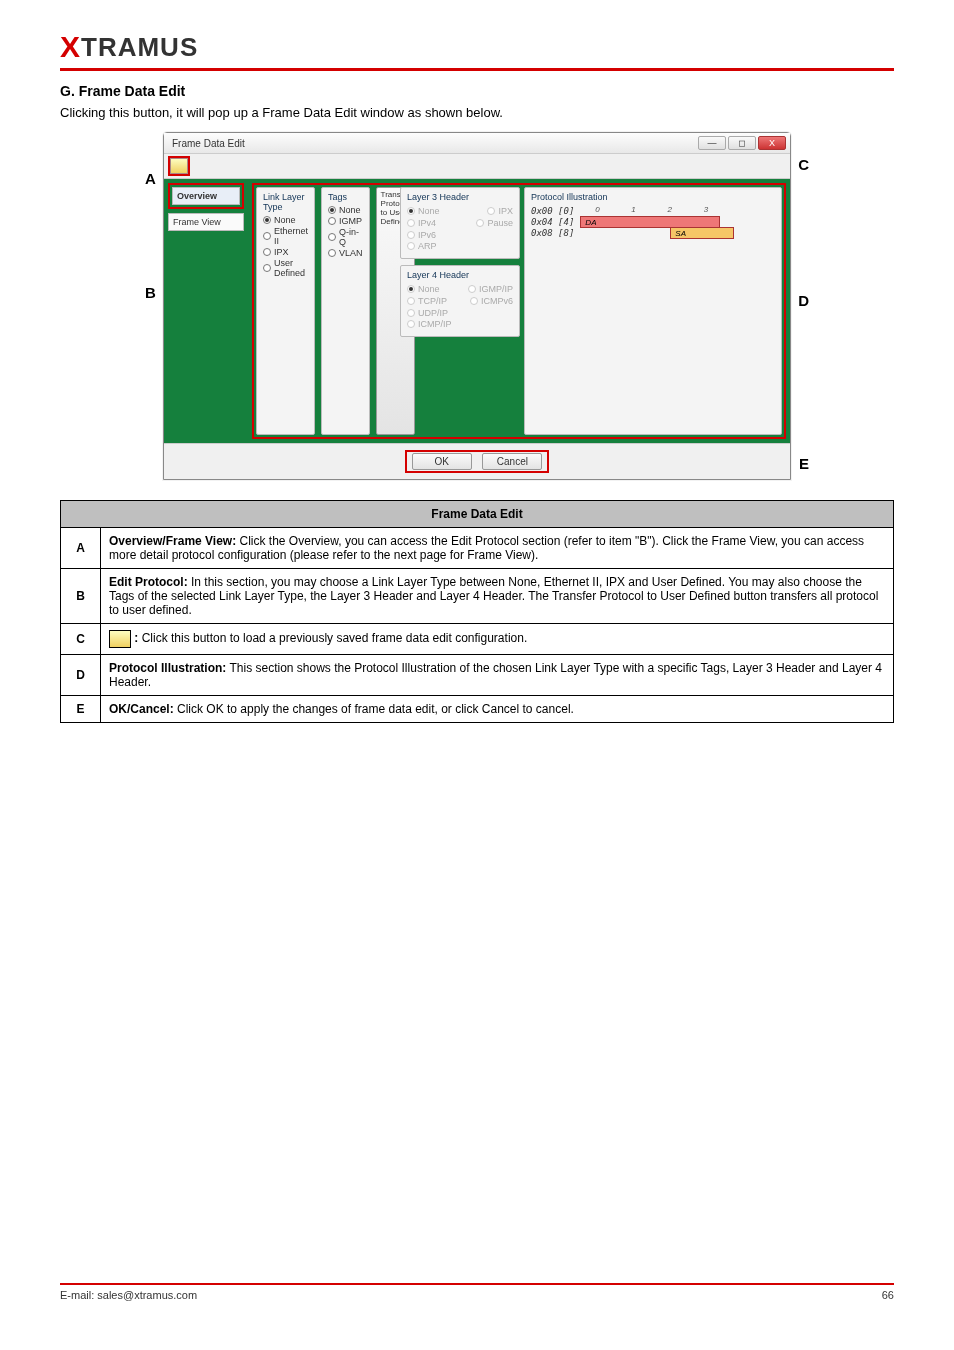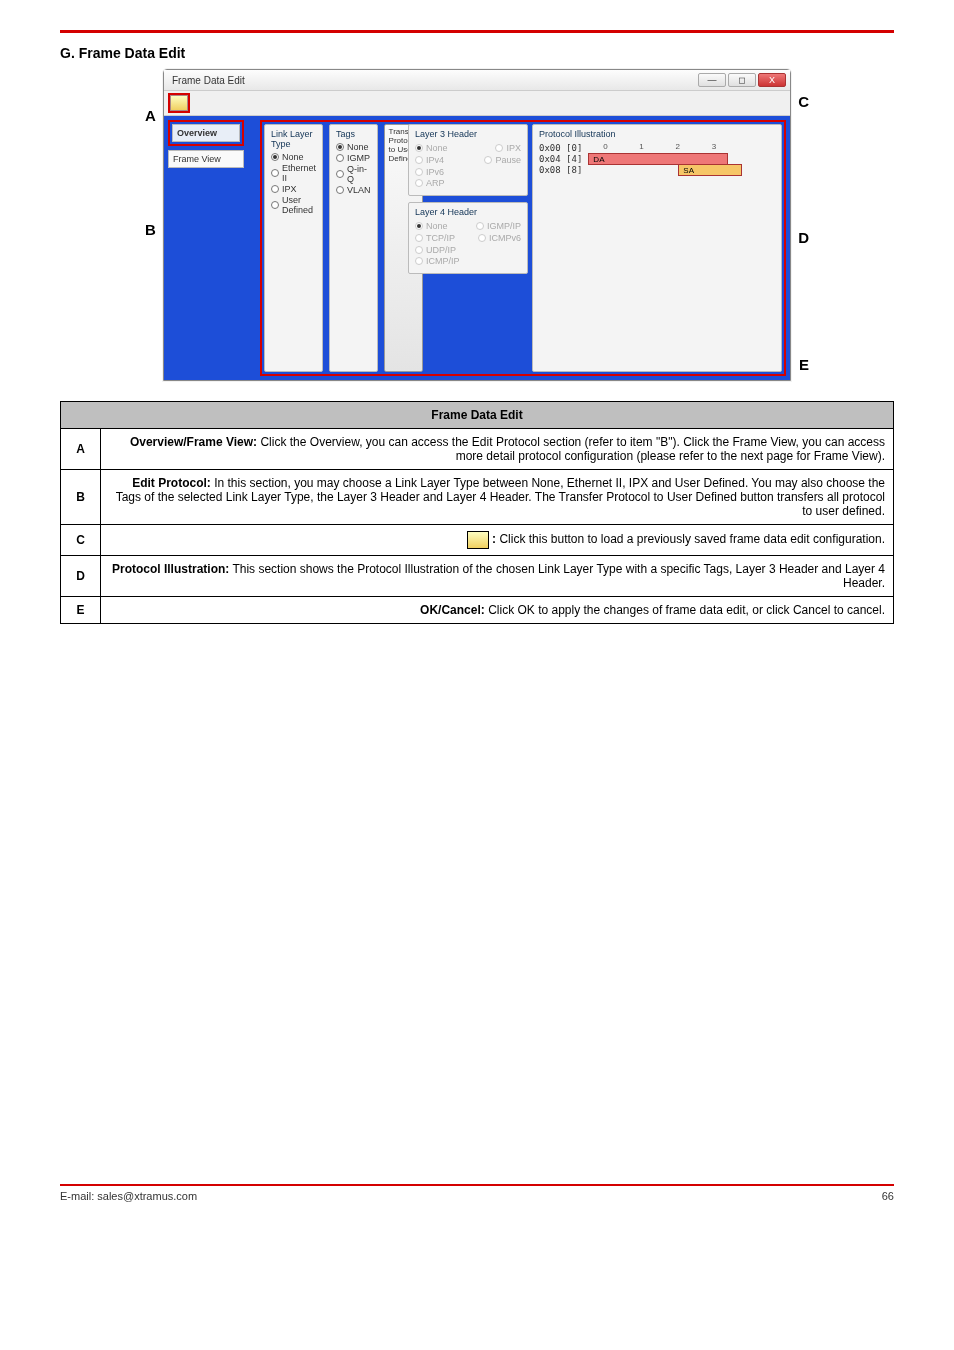--- a/index.html
+++ b/index.html
@@ -105,23 +105,23 @@
   .toolbar-icon {
     display: inline-block;
     width: 18px; height: 16px;
     background: linear-gradient(#fdfdc0,#f0d060);
     border:1px solid #a88;
     position: relative;
   }
   .dialog-body {
     display: flex;
     padding: 4px;
-    gap: 16px;
+    gap: 8px;
     height: 264px;
-    background: #1d4ed8;
+    background: #15803d;
   }
   .sidebar {
     width: 76px;
     display:flex;
     flex-direction:column;
     gap:4px;
   }
   .red-box-sidebar {
     border: 2px solid #d40000;
     padding: 2px;
@@ -239,21 +239,21 @@
   .desc-table {
     width: 100%;
     border-collapse: collapse;
     margin: 10px auto 40px auto;
     font-size: 12px;
   }
   .desc-table th, .desc-table td {
     border: 1px solid #000;
     padding: 6px 8px;
     vertical-align: top;
-    text-align: right;
+    text-align: left;
   }
   .desc-table thead th {
     background: #bfbfbf;
     font-weight: bold;
     text-align: center;
   }
   .desc-table td.key {
     width: 40px;
     text-align: center;
     font-weight: bold;
@@ -277,23 +277,27 @@
     justify-content:space-between;
     font-size:11px;
     color:#333;
     padding: 4px 0 20px 0;
   }
 </style>
 </head>
 <body>
 
 <div class="page">
+  <div class="logo-row">
+    <span class="logo"><span class="x">X</span><span>TRAMUS</span></span>
+  </div>
   <div class="top-rule"></div>
 
   <div class="section-title">G. Frame Data Edit</div>
+  <div class="intro">Clicking this button, it will pop up a Frame Data Edit window as shown below.</div>
 
   <div class="figure-wrap">
     <div class="figure-inner">
       <span class="callout A">A</span>
       <span class="callout B">B</span>
       <span class="callout C">C</span>
       <span class="callout D">D</span>
       <span class="callout E">E</span>
 
       <div class="dialog">
@@ -422,21 +426,21 @@
                 <div class="opt disabled">
                     <span class="radio"></span>
                     <span>ICMP/IP</span>
                   </div>
               </div>
             </div>
 
             <div class="col-right">
               <div class="group" style="height:100%;">
                 <div class="gtitle">Protocol Illustration</div>
-                <div style="display:flex;">
+                <div style="display:flex;font-style:italic;">
                   <div class="illu-labels">
                     <div class="illu-row">0x00 [0]</div>
                     <div class="illu-row">0x04 [4]</div>
                     <div class="illu-row">0x08 [8]</div>
                   </div>
                   <div class="illu-graph">
                     <div style="font-size:8px;color:#555;">
                       <span style="display:inline-block;width:34px;text-align:center;">0</span>
                       <span style="display:inline-block;width:34px;text-align:center;">1</span>
                       <span style="display:inline-block;width:34px;text-align:center;">2</span>
@@ -444,20 +448,26 @@
                     </div>
                     <div class="illu-bars">
                       <div class="illu-bar da">DA</div>
                       <div class="illu-bar sa">SA</div>
                     </div>
                   </div>
                 </div>
               </div>
             </div>
           </div>
+        </div>
+        <div class="dialog-footer">
+          <span class="red-box-footer">
+            <span class="dlg-btn">OK</span>
+            <span class="dlg-btn">Cancel</span>
+          </span>
         </div>
       </div>
     </div>
   </div>
 
   <table class="desc-table">
     <thead>
       <tr>
           <th colspan="2">Frame Data Edit</th>
         </tr>

